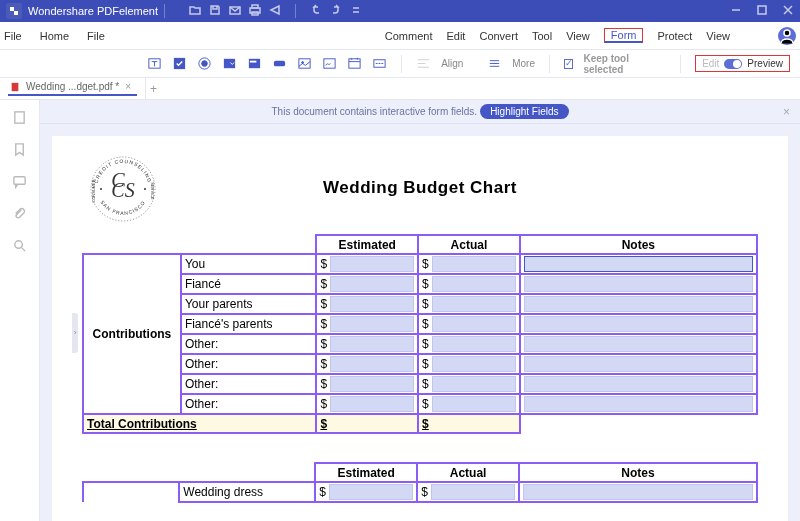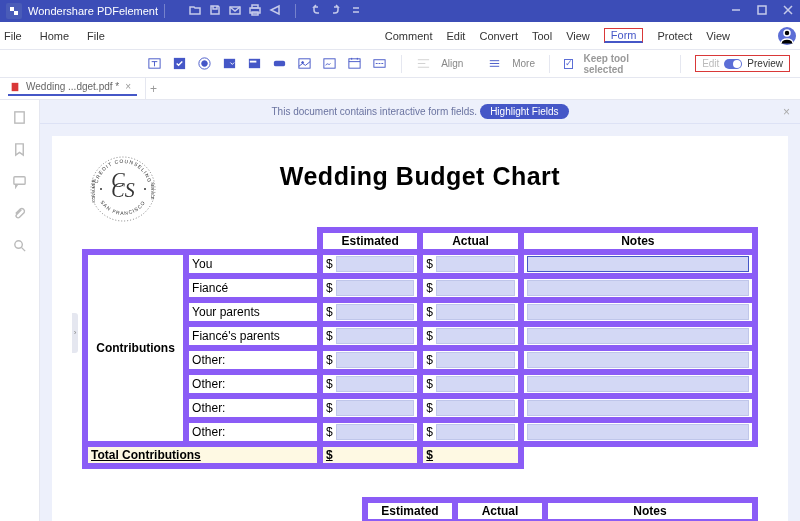--- a/index.html
+++ b/index.html
@@ -40,24 +40,24 @@
     .sidepanel { width: 40px; border-right: 1px solid #e5e7f0; display: flex; flex-direction: column; align-items: center; padding-top: 10px; gap: 14px; }
     .sidepanel svg { width: 15px; height: 15px; stroke: #bbb; fill: none; stroke-width: 1.5; }
     .doc-area { flex: 1; background: #edf0fb; overflow: hidden; display: flex; flex-direction: column; position: relative; }
 
     .notice { height: 24px; background: #edf0fb; border-bottom: 1px solid #dde2f5; display: flex; align-items: center; justify-content: center; gap: 3px; font-size: 10px; color: #6a73a0; }
     .notice .hbtn { background: #4557c7; color: #fff; border-radius: 10px; padding: 2px 10px; cursor: pointer; }
     .notice .close-n { position: absolute; right: 10px; color: #aaa; cursor: pointer; font-size: 12px; }
 
     .page { background: #fff; margin: 12px 12px 0 12px; flex: 1; padding: 18px 30px; position: relative; overflow: hidden; }
     .logo { position: absolute; top: 18px; left: 36px; width: 70px; height: 70px; }
-    .doc-title { text-align: center; font-size: 25px; font-weight: bold; color: #000; margin-top: 8px; letter-spacing: 0.5px; }
+    .doc-title { text-align: center; font-size: 17px; font-weight: bold; color: #000; margin-top: 24px; letter-spacing: 0.5px; }
 
     table.budget { border-collapse: collapse; width: 100%; margin-top: 36px; font-size: 12px; }
-    table.budget th, table.budget td { border: 6px solid #8b5cf6; padding: 1px 3px; height: 19px; vertical-align: middle; }
+    table.budget th, table.budget td { border: 2px solid #8b5cf6; padding: 1px 3px; height: 19px; vertical-align: middle; }
     table.budget th { font-weight: bold; text-align: center; background: #fff; }
     table.budget .row-label { text-align: left; width: 120px; margin-left: 21px; }
     .ffield { display: flex; align-items: center; }
     .ffield .dollar { width: 10px; }
     .ffield .fieldbox { flex: 1; height: 16px; background: #d3d8f5; border: 1px solid #bfc6ea; cursor: text; }
     .ffield .fieldbox.first { border: 1.5px solid #4557c7; background: #d3d8f5; }
     .notesfield .fieldbox { margin-left: 0; }
     .total-row td { background: #fef9e3; font-weight: bold; text-decoration: underline; }
     .no-border { border: none !important; }
     .contribs-label { font-weight: bold; text-align: center; width: 85px; }
@@ -475,18 +475,39 @@
 
       <table class="budget budget2">
         <tbody>
             <tr>
           <td class="no-border"></td>
               <td class="no-border"></td>
           <th style="width:90px;">Estimated</th>
           <th style="width:90px;">Actual</th>
           <th style="width:210px;">Notes</th>
         </tr>
+        <tr>
+          <td rowspan="1" class="contribs-label" style="border-bottom:none;"></td>
+          <td class="row-label">Wedding dress</td>
+          <td>
+                <span class="ffield">
+                  <span class="dollar">$</span>
+                  <span class="fieldbox"></span>
+                </span>
+              </td>
+          <td>
+                <span class="ffield">
+                  <span class="dollar">$</span>
+                  <span class="fieldbox"></span>
+                </span>
+              </td>
+          <td>
+                <span class="ffield notesfield">
+                  <span class="fieldbox"></span>
+                </span>
+              </td>
+        </tr>
       </tbody>
         </table>
 
     </div>
   </div>
 </div>
 
 </body></html>

